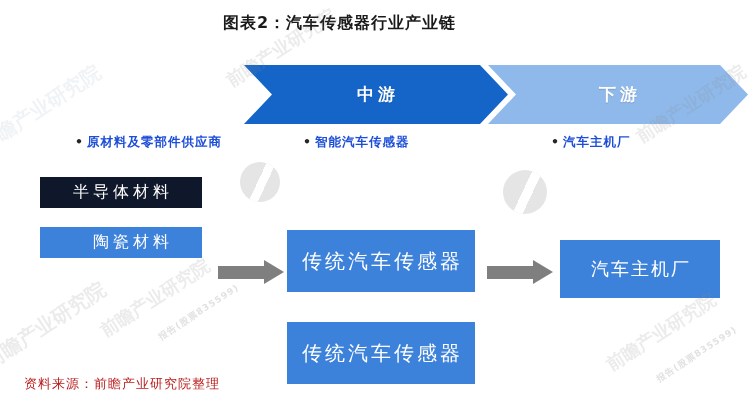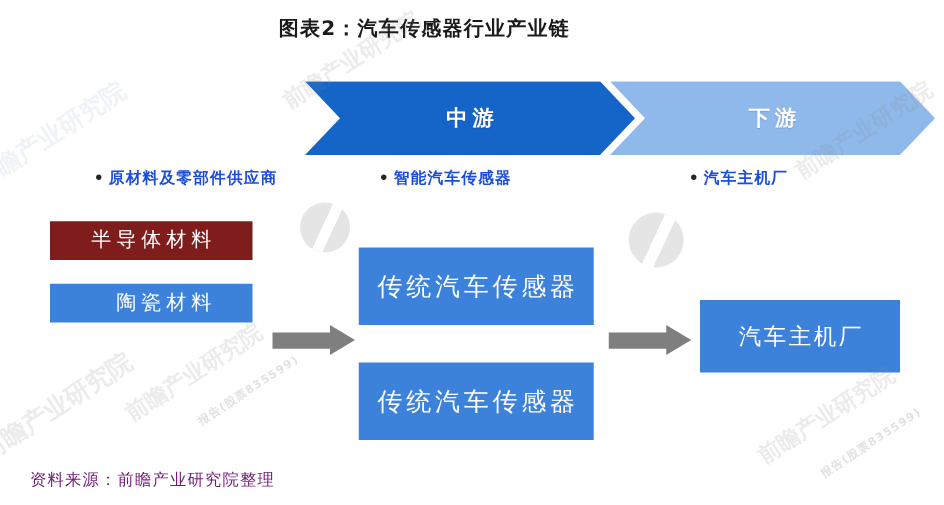--- a/index.html
+++ b/index.html
@@ -34,34 +34,34 @@
   #role-up{left:75px;}
   #role-mid{left:303px;}
   #role-down{left:551px;}
   
   .bluebox{
     position:absolute;display:flex;align-items:center;justify-content:center;
     color:#ffffff;white-space:nowrap;
   }
   .upbox{left:40px;width:162px;height:31px;font-size:16px;letter-spacing:4px;padding-left:4px;box-sizing:border-box;}
   #upbox-0{top:177px;} #upbox-1{top:227px;} #upbox-2{top:278px;} #upbox-3{top:327px;}
-  .midbox{left:287px;width:188px;height:62px;font-size:20px;letter-spacing:3px;padding-left:3px;box-sizing:border-box;}
+  .midbox{left:287px;width:188px;height:62px;font-size:20px;letter-spacing:3px;padding-left:3px;box-sizing:border-box;margin-top:32px;}
   #midbox-0{top:198px;} #midbox-1{top:290px;}
   .downbox{left:560px;width:160px;height:58px;top:240px;font-size:18px;letter-spacing:2px;padding-left:2px;box-sizing:border-box;}
   
   .flow-arrow{position:absolute;width:66px;height:25px;top:260px;}
   #arrow-1{left:218px;} #arrow-2{left:487px;}
   .flow-tail{position:absolute;left:0;top:6px;width:48px;height:13px;}
   .flow-head{
     position:absolute;left:46px;top:0;width:0;height:0;
     border-top:12.5px solid transparent;border-bottom:12.5px solid transparent;
     border-left:20px solid #7f7f7f;
   }
   
-  .source{position:absolute;left:24px;top:375px;font-size:13px;color:#701a75;letter-spacing:1px;}
+  .source{position:absolute;left:24px;top:375px;font-size:13px;color:#b91c1c;letter-spacing:1px;}
   .credit{position:absolute;right:19px;top:376px;font-size:13px;color:#909090;letter-spacing:1px;}
   
   .wm{
     position:absolute;color:#8a8a8a;opacity:.16;font-weight:bold;
     transform:rotate(-33deg);white-space:nowrap;pointer-events:none;
   }
   .wm-sm{font-size:9px;opacity:.25;letter-spacing:1px;}
   .wm-logo{
     position:absolute;border-radius:50%;background:#9a9a9a;opacity:.25;pointer-events:none;
   }
@@ -91,21 +91,21 @@
     <span class="chev-label">中游</span>
   </div>
   <div class="chev" id="chev-down" style="background-color: rgb(143, 185, 234);">
     <span class="chev-label">下游</span>
   </div>
 
   <div class="role" id="role-up">原材料及零部件供应商</div>
   <div class="role" id="role-mid">智能汽车传感器</div>
   <div class="role" id="role-down">汽车主机厂</div>
 
-  <div class="bluebox upbox" id="upbox-0" style="background-color: #7f1d1d;">半导体材料</div>
+  <div class="bluebox upbox" id="upbox-0" style="background-color: #0f172a;">半导体材料</div>
   <div class="bluebox upbox" id="upbox-1" style="background-color: rgb(61, 130, 218); padding-left: 24px;">陶瓷材料</div>
 
   <div class="bluebox midbox" id="midbox-0" style="background-color: rgb(61, 130, 218);">传统汽车传感器</div>
   <div class="bluebox midbox" id="midbox-1" style="background-color: rgb(61, 130, 218);">传统汽车传感器</div>
 
   <div class="bluebox downbox" style="background-color: rgb(61, 130, 218);">汽车主机厂</div>
 
   <div class="flow-arrow" id="arrow-1">
     <div class="flow-tail" style="background-color: rgb(127, 127, 127);"></div>
     <div class="flow-head" style="border-left-color: rgb(127, 127, 127);"></div>

